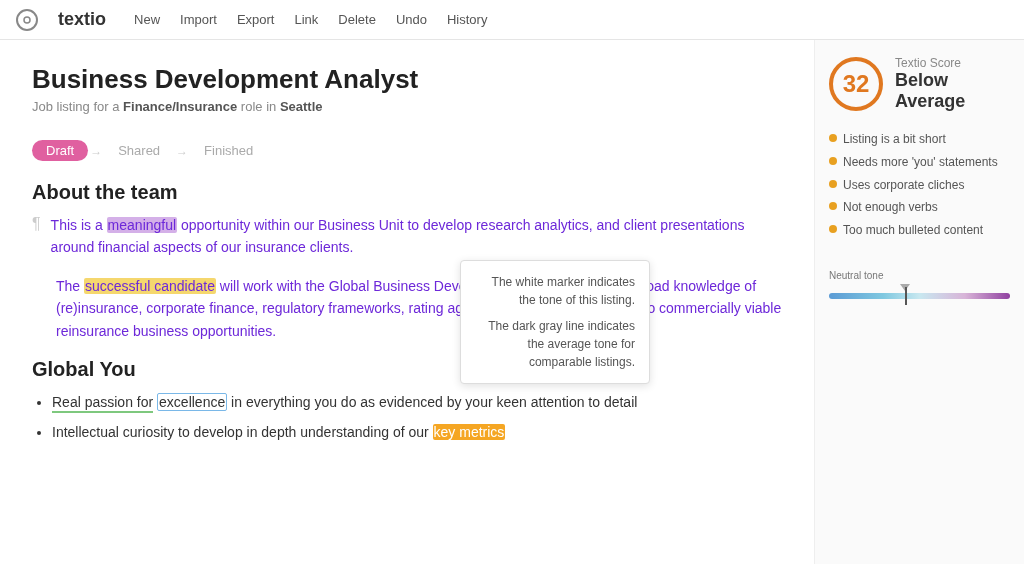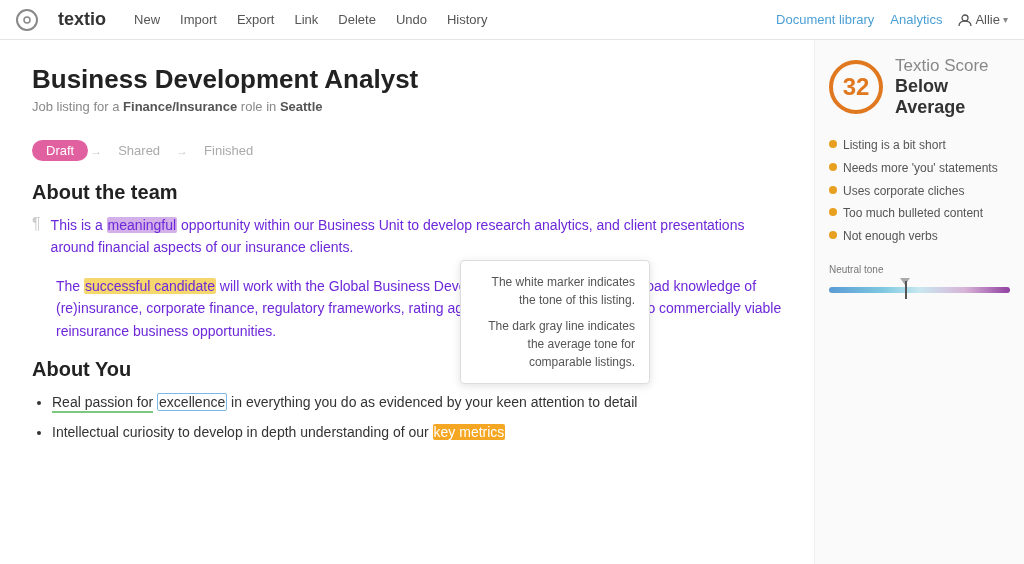--- a/index.html
+++ b/index.html
@@ -215,27 +215,27 @@
     .score-circle {
       width: 54px; height: 54px;
       border-radius: 50%;
       border: 4px solid #e07820;
       display: flex; align-items: center; justify-content: center;
       font-size: 24px;
       font-weight: 700;
       color: #e07820;
       flex-shrink: 0;
     }
-    .score-label { font-size: 17px; color: #888; }
+    .score-label { font-size: 12px; color: #888; }
     .score-rating { font-size: 18px; font-weight: 600; color: #333; }
 
     
     .feedback-list {
       list-style: none;
-      margin-bottom: 16px;
+      margin-bottom: 28px;
       text-align: right;
     }
     .feedback-list li {
       font-size: 12px;
       color: #555;
       padding: 3px 0;
       display: flex;
       align-items: flex-start;
       gap: 6px;
       line-height: 1.4;
@@ -297,32 +297,20 @@
   </div>
   <div class="navbar-nav">
     <a>New</a>
     <a>Import</a>
     <a>Export</a>
     <a>Link</a>
     <a>Delete</a>
     <a>Undo</a>
     <a>History</a>
   </div>
-  <div class="navbar-right">
-    <a class="nav-doc-lib">Document library</a>
-    <a class="nav-analytics">Analytics</a>
-    <span class="nav-user">
-      <svg width="14" height="14" viewBox="0 0 14 14">
-        <circle cx="7" cy="5" r="3" fill="none" stroke="#555" stroke-width="1.3"></circle>
-        <path d="M1 13c0-3 2.5-5 6-5s6 2 6 5" fill="none" stroke="#555" stroke-width="1.3"></path>
-      </svg>
-      <span>Allie</span>
-      <span style="font-size:10px; color:#888;">▾</span>
-    </span>
-  </div>
 </nav>
 
 <div class="main-layout">
 
   <div class="content-area">
     <h1 class="doc-title">Business Development Analyst</h1>
     <p class="doc-subtitle">
       <span>Job listing</span>
       <span>for a</span>
       <strong>Finance/Insurance</strong>
@@ -347,21 +335,21 @@
       </p>
     </div>
 
     <div class="para-wrapper">
       <p class="para-text" style="margin-left: 24px;">
         <span>The </span><span class="highlight-yellow">successful candidate</span><span> will work with the Global Business Development team to transform broad knowledge of (re)insurance, corporate finance, regulatory frameworks, rating agencies and capital markets into commercially viable reinsurance business opportunities.</span>
       </p>
     </div>
 
     <div class="about-you">
-      <h2 class="section-heading">About You</h2>
+      <h2 class="section-heading">Global You</h2>
       <ul class="bullet-list">
         <li>
           <span class="highlight-green-outline">Real passion for</span>
           <span> </span>
           <span class="highlight-blue-outline">excellence</span>
           <span> in everything you do as evidenced by your keen attention to detail</span>
         </li>
         <li>
           <span>Intellectual curiosity to develop in depth understanding of our </span><span class="highlight-orange">key metrics</span>
         </li>
@@ -394,25 +382,25 @@
       <li>
         <span class="dot"></span>
         <span>Needs more 'you' statements</span>
       </li>
       <li>
         <span class="dot"></span>
         <span>Uses corporate cliches</span>
       </li>
       <li>
         <span class="dot"></span>
-        <span>Too much bulleted content</span>
+        <span>Not enough verbs</span>
       </li>
       <li>
         <span class="dot"></span>
-        <span>Not enough verbs</span>
+        <span>Too much bulleted content</span>
       </li>
     </ul>
 
     <div class="tone-label">Neutral tone</div>
     <div class="tone-bar-wrapper">
       <div class="tone-bar"></div>
       <div class="tone-marker-triangle"></div>
       <div class="tone-marker-line"></div>
     </div>
   </div>

